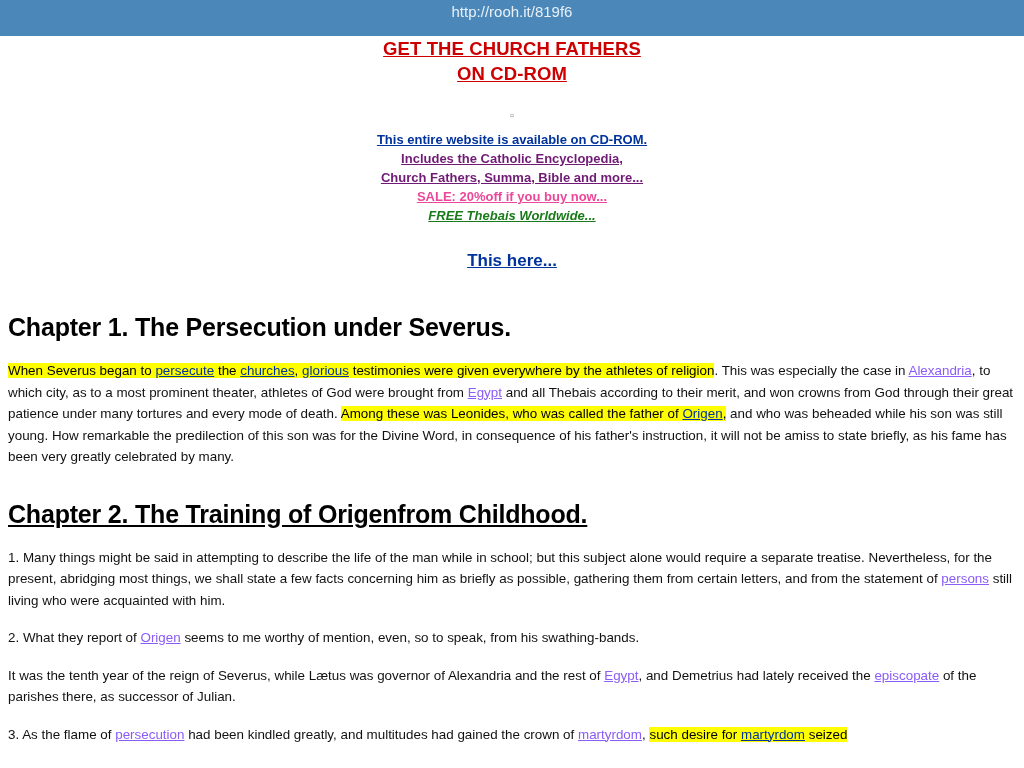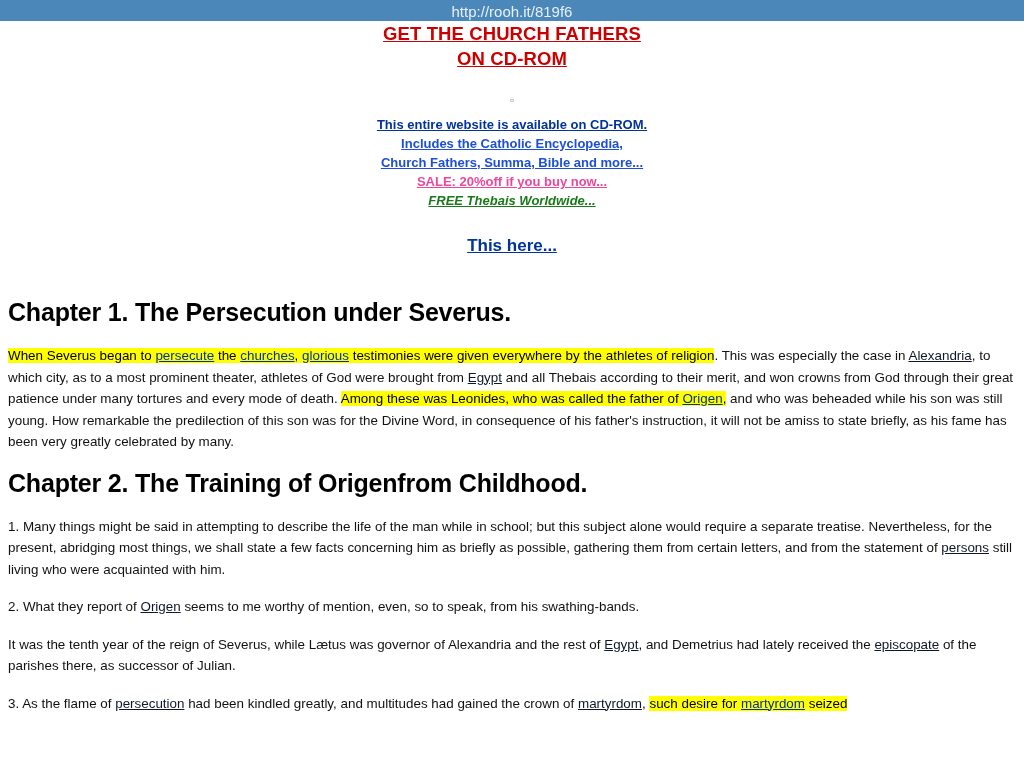--- a/index.html
+++ b/index.html
@@ -9,21 +9,21 @@
   }
   body {
     width: 1024px;
     height: 768px;
     overflow: hidden;
     font-family: "Liberation Sans", sans-serif;
     font-size: 13.5px;
     color: #000;
   }
   .urlbar {
-    height: 21px;
+    height: 36px;
     background: #4b87b9;
     color: #e8f0f7;
     font-size: 15px;
     text-align: center;
     line-height: 21px;
     overflow: hidden;
     position: relative;
   }
   .urlbar .urltext {
     position: relative;
@@ -51,21 +51,21 @@
     color: #888;
     line-height: 10px;
   }
   .promo-line {
     font-size: 13px;
     font-weight: bold;
     line-height: 19px;
     text-decoration: underline;
   }
   .promo-line.blue { color: #00339c; }
-  .promo-line.gray { color: #1d4ed8; }
+  .promo-line.gray { color: #701a75; }
   .promo-line.red  { color: #ec4899; }
   .promo-line.green {
     color: #1a7a1a;
     font-style: italic;
   }
   .promo-click {
     margin-top: 26px;
     font-size: 17px;
     font-weight: bold;
     color: #00339c;
@@ -73,30 +73,31 @@
     cursor: pointer;
   }
   h2.chapter {
     font-size: 25px;
     font-weight: bold;
     margin: 42px 0 18px 0;
     letter-spacing: -0.2px;
     color: #000;
   }
   h2.chapter.second {
-    margin-top: 16px;
+    margin-top: 32px;
+    text-decoration: underline;
   }
   p.body {
     margin: 0 0 16px 0;
     line-height: 21.5px;
     font-size: 13.4px;
     color: #111;
   }
   a.lnk {
-    color: #0f172a;
+    color: #8b5cf6;
     text-decoration: underline;
     cursor: pointer;
   }
   mark.hl {
     background: #ffff00;
     color: #000;
   }
   mark.hl a.lnk { color: #00339c; }
   .clip {
     max-height: 30px;

